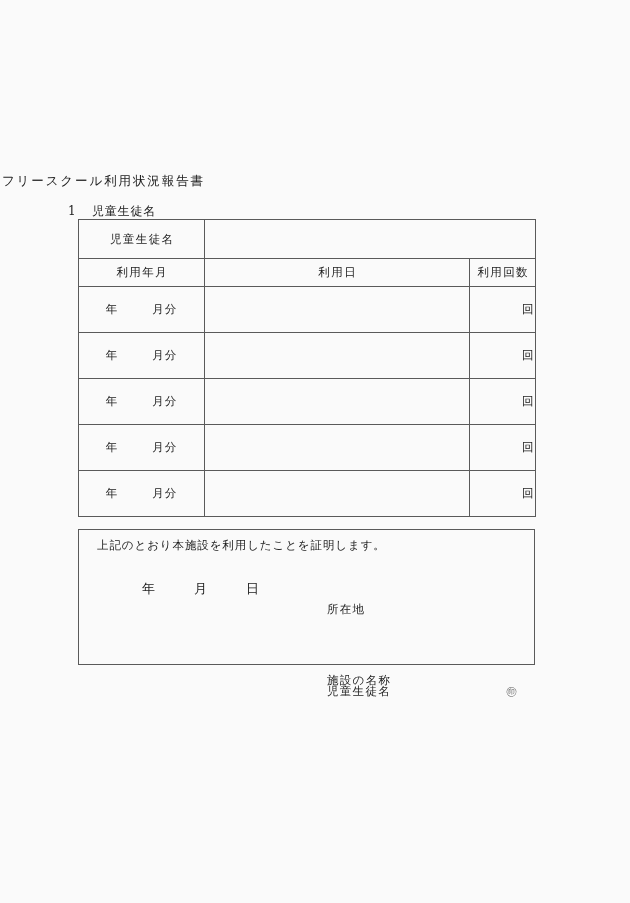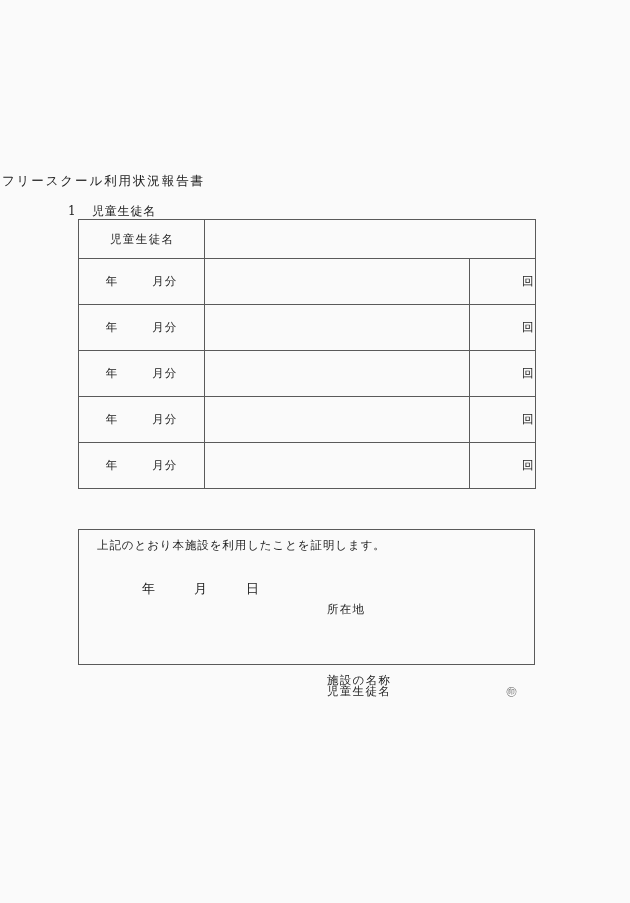--- a/index.html
+++ b/index.html
@@ -175,20 +175,25 @@
     <colgroup>
       <col class="col-label">
       <col class="col-days">
       <col class="col-count">
     </colgroup>
     <tbody>
       <tr class="row-name">
         <td class="cell-center">児童生徒名</td>
         <td class="cell-blank" colspan="2"></td>
       </tr>
+      <tr class="row-header">
+        <td class="cell-center">利用年月</td>
+        <td class="cell-center">利用日</td>
+        <td class="cell-center">利用回数</td>
+      </tr>
 
       <tr class="row-entry">
         <td>
           <div class="ym-label">
             <span>年</span>
             <span>月分</span>
           </div>
         </td>
         <td class="cell-blank"></td>
         <td class="count-cell">回</td>

